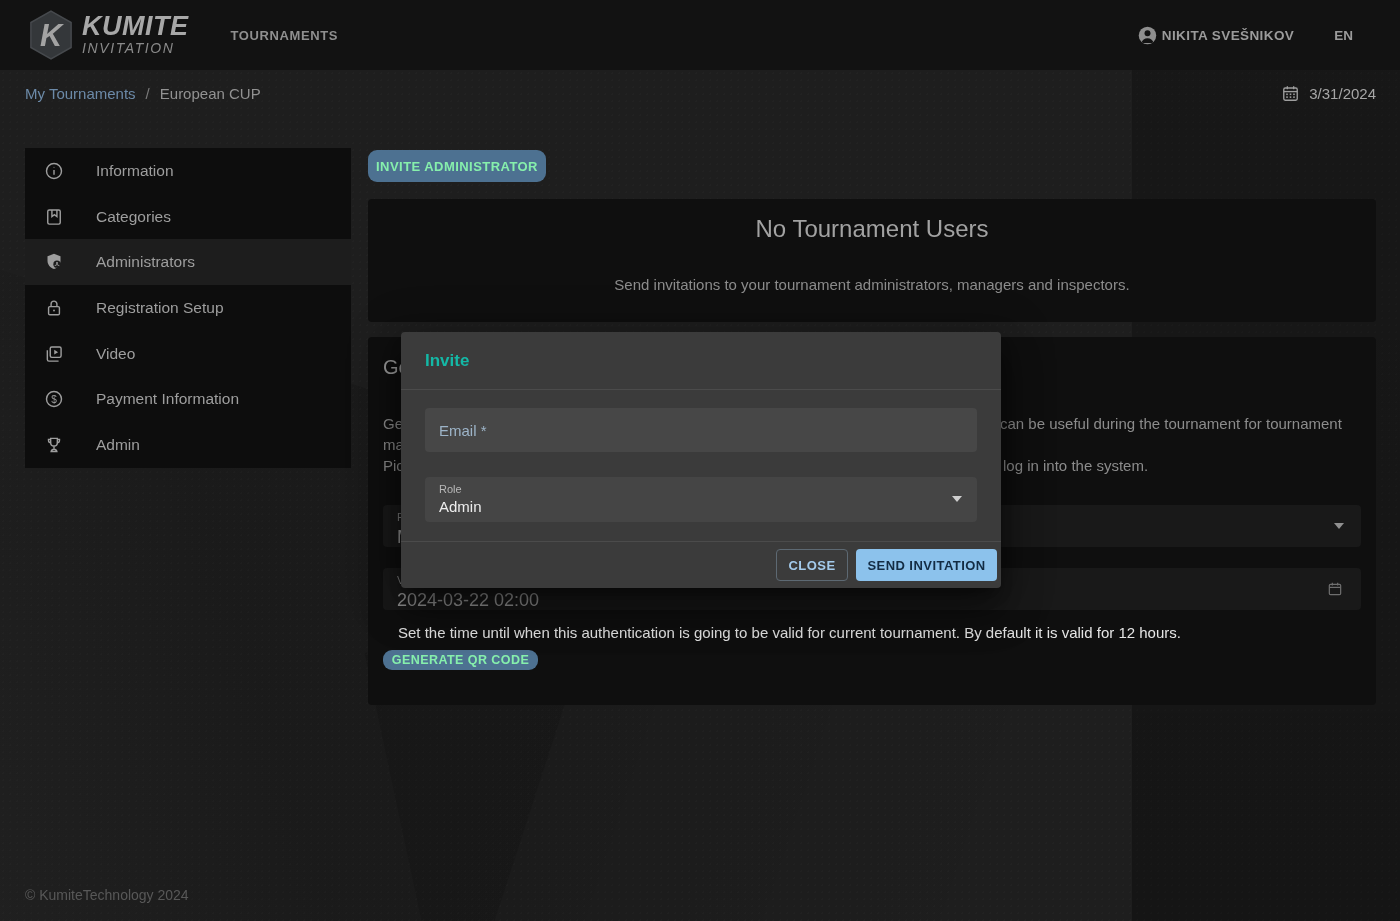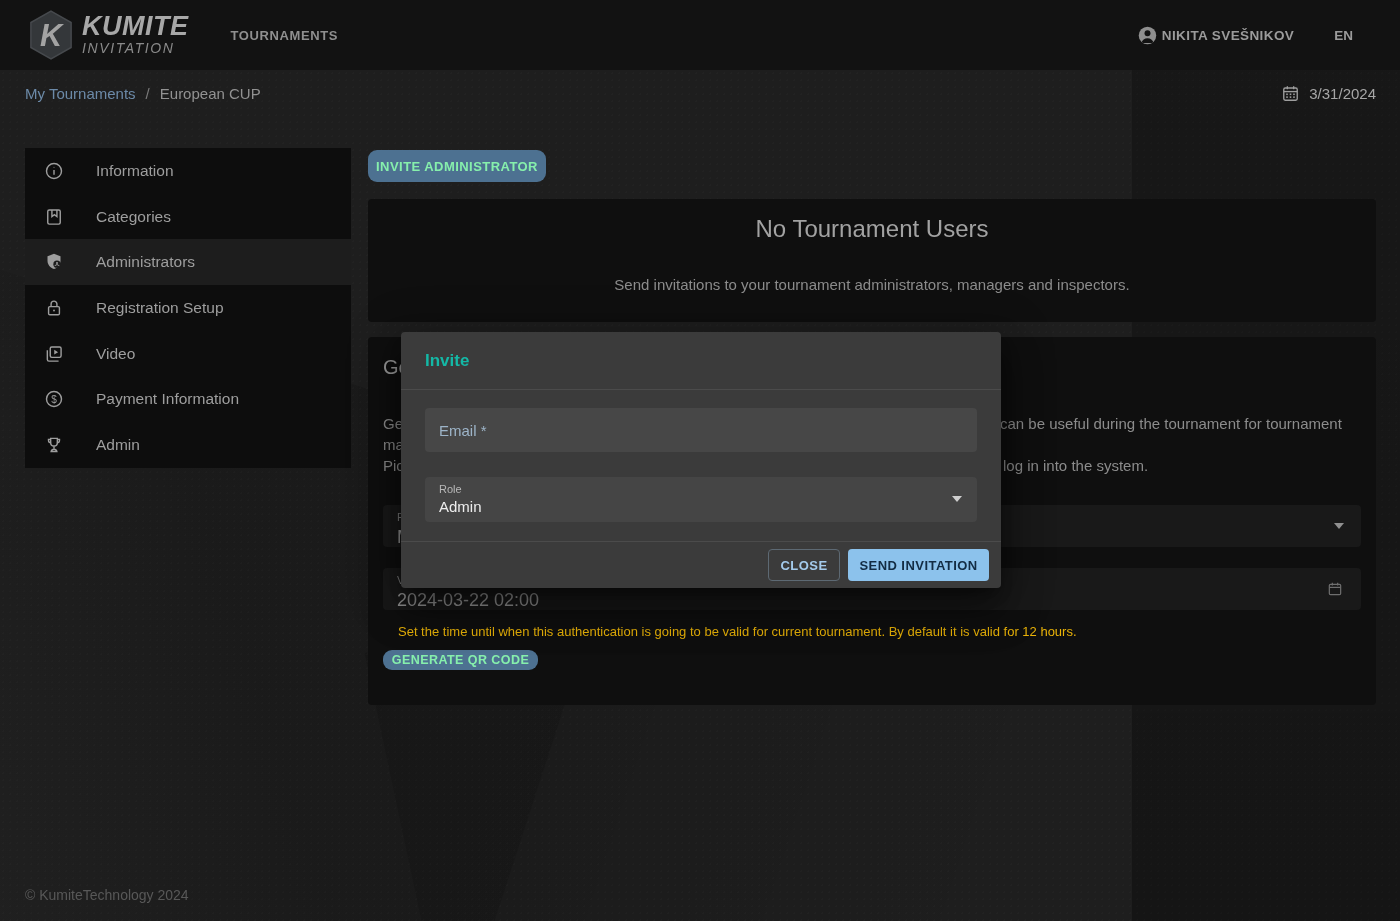--- a/index.html
+++ b/index.html
@@ -59,41 +59,41 @@
   .empty-sub { position:absolute; top:77px; left:0; width:100%; text-align:center;
                font-size:15px; color:#8c8c8c; }
   .card-qr { left:368px; top:337px; width:1008px; height:368px; }
   .qr-frag { position:absolute; white-space:nowrap; color:#8c8c8c; font-size:15px; }
   .qr-heading { position:absolute; left:15px; top:19px; font-size:20px; color:#9b9b9b; white-space:nowrap; }
   .field-dim { position:absolute; left:15px; width:978px; height:42px; background:#191919; border-radius:4px; }
   .field-dim .f-label { position:absolute; left:14px; top:6px; font-size:11px; color:#7e7e7e; }
   .field-dim .f-value { position:absolute; left:14px; top:22px; font-size:18px; color:#989898; white-space:nowrap; }
   .caret { width:0; height:0; border-left:5px solid transparent; border-right:5px solid transparent;
            border-top:6px solid #909090; }
-  .qr-helper { position:absolute; left:30px; top:287px; font-size:13px; color:#eab308; white-space:nowrap; }
+  .qr-helper { position:absolute; left:30px; top:287px; font-size:15px; color:#e5e5e5; white-space:nowrap; }
   .generate-btn { position:absolute; left:15px; top:313px; width:155px; height:20px; font-size:12.5px; }
 
   
   .backdrop { position:absolute; inset:0; background:rgba(0,0,0,0); z-index:8; }
   .modal { position:absolute; left:401px; top:332px; width:600px; height:256px; background:#3b3b3b;
            border-radius:4px; z-index:9;
            box-shadow:0 11px 15px -7px rgba(0,0,0,0.45), 0 24px 38px 3px rgba(0,0,0,0.30), 0 9px 46px 8px rgba(0,0,0,0.26); }
   .modal-header { position:absolute; top:0; left:0; width:100%; height:58px; border-bottom:1px solid #4b4b4b; }
   .modal-title { position:absolute; left:24px; top:19px; font-size:17px; font-weight:600; color:#14b8a6; }
   .email-input { position:absolute; left:24px; top:76px; width:552px; height:44px; background:#474747;
                  border:none; border-radius:4px; padding:0 14px; font-size:15px; color:#e6e6e6;
                  font-family:"Liberation Sans",sans-serif; outline:none; }
   .email-input::placeholder { color:#9db4c8; opacity:1; }
   .role-select { position:absolute; left:24px; top:145px; width:552px; height:45px; background:#454545;
                  border-radius:4px; cursor:pointer; }
   .role-label { position:absolute; left:14px; top:6px; font-size:11px; color:#b8b8b8; }
   .role-value { position:absolute; left:14px; top:21px; font-size:15px; color:#ededed; }
   .role-caret { position:absolute; right:15px; top:19px; border-top-color:#cfcfcf; }
   .modal-footer { position:absolute; bottom:0; left:0; width:100%; height:47px; border-top:1px solid #4b4b4b;
-                  display:flex; align-items:center; justify-content:flex-end; padding-right:12px; gap:8px; }
+                  display:flex; align-items:center; justify-content:flex-end; padding-right:4px; gap:8px; }
   .close-btn { width:72px; height:32px; background:transparent; border:1px solid #5d6973; border-radius:4px;
                color:#a4cbec; font-size:13px; font-weight:700; letter-spacing:0.45px; cursor:pointer;
                font-family:"Liberation Sans",sans-serif; }
   .send-btn { width:141px; height:32px; background:#8cc2ec; border:none; border-radius:4px;
               color:#132c44; font-size:13px; font-weight:700; letter-spacing:0.45px; cursor:pointer;
               font-family:"Liberation Sans",sans-serif; }
 
   .footer { position:absolute; left:25px; top:887px; font-size:14px; color:#585858; z-index:1; }
 
   svg.ic { display:block; }

